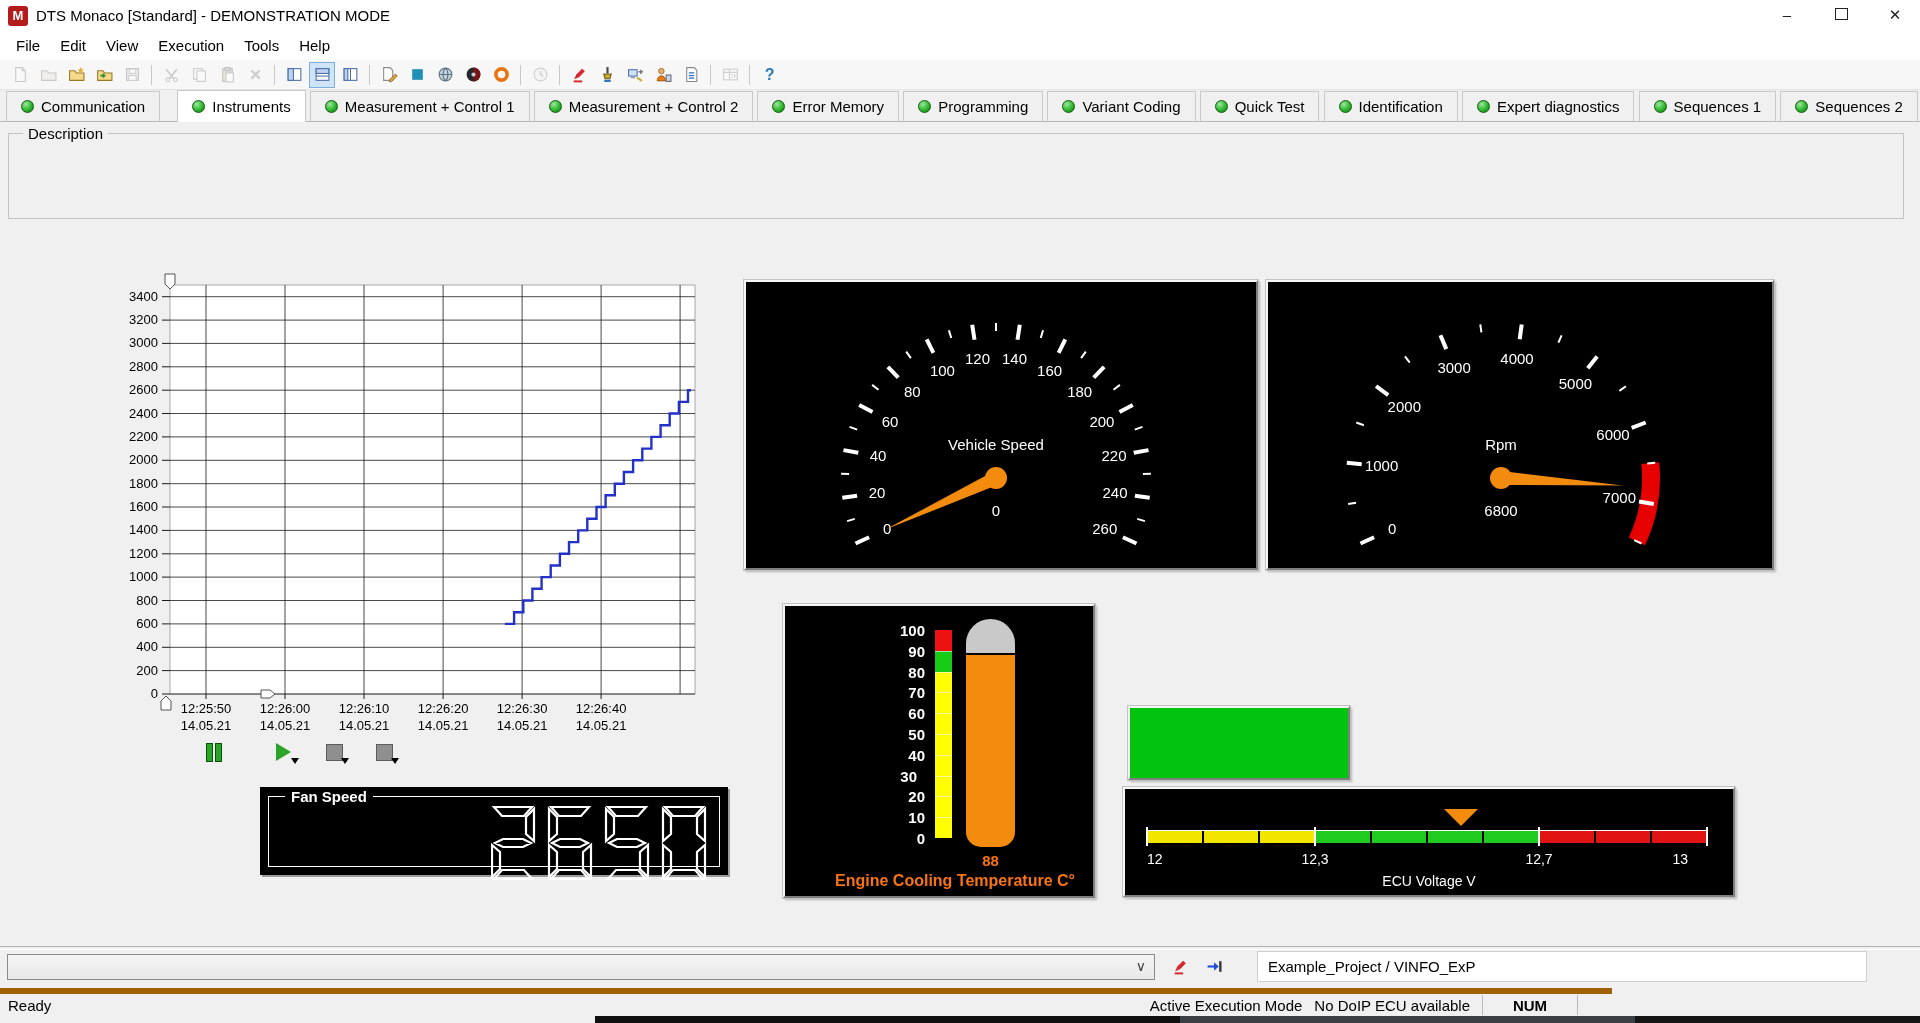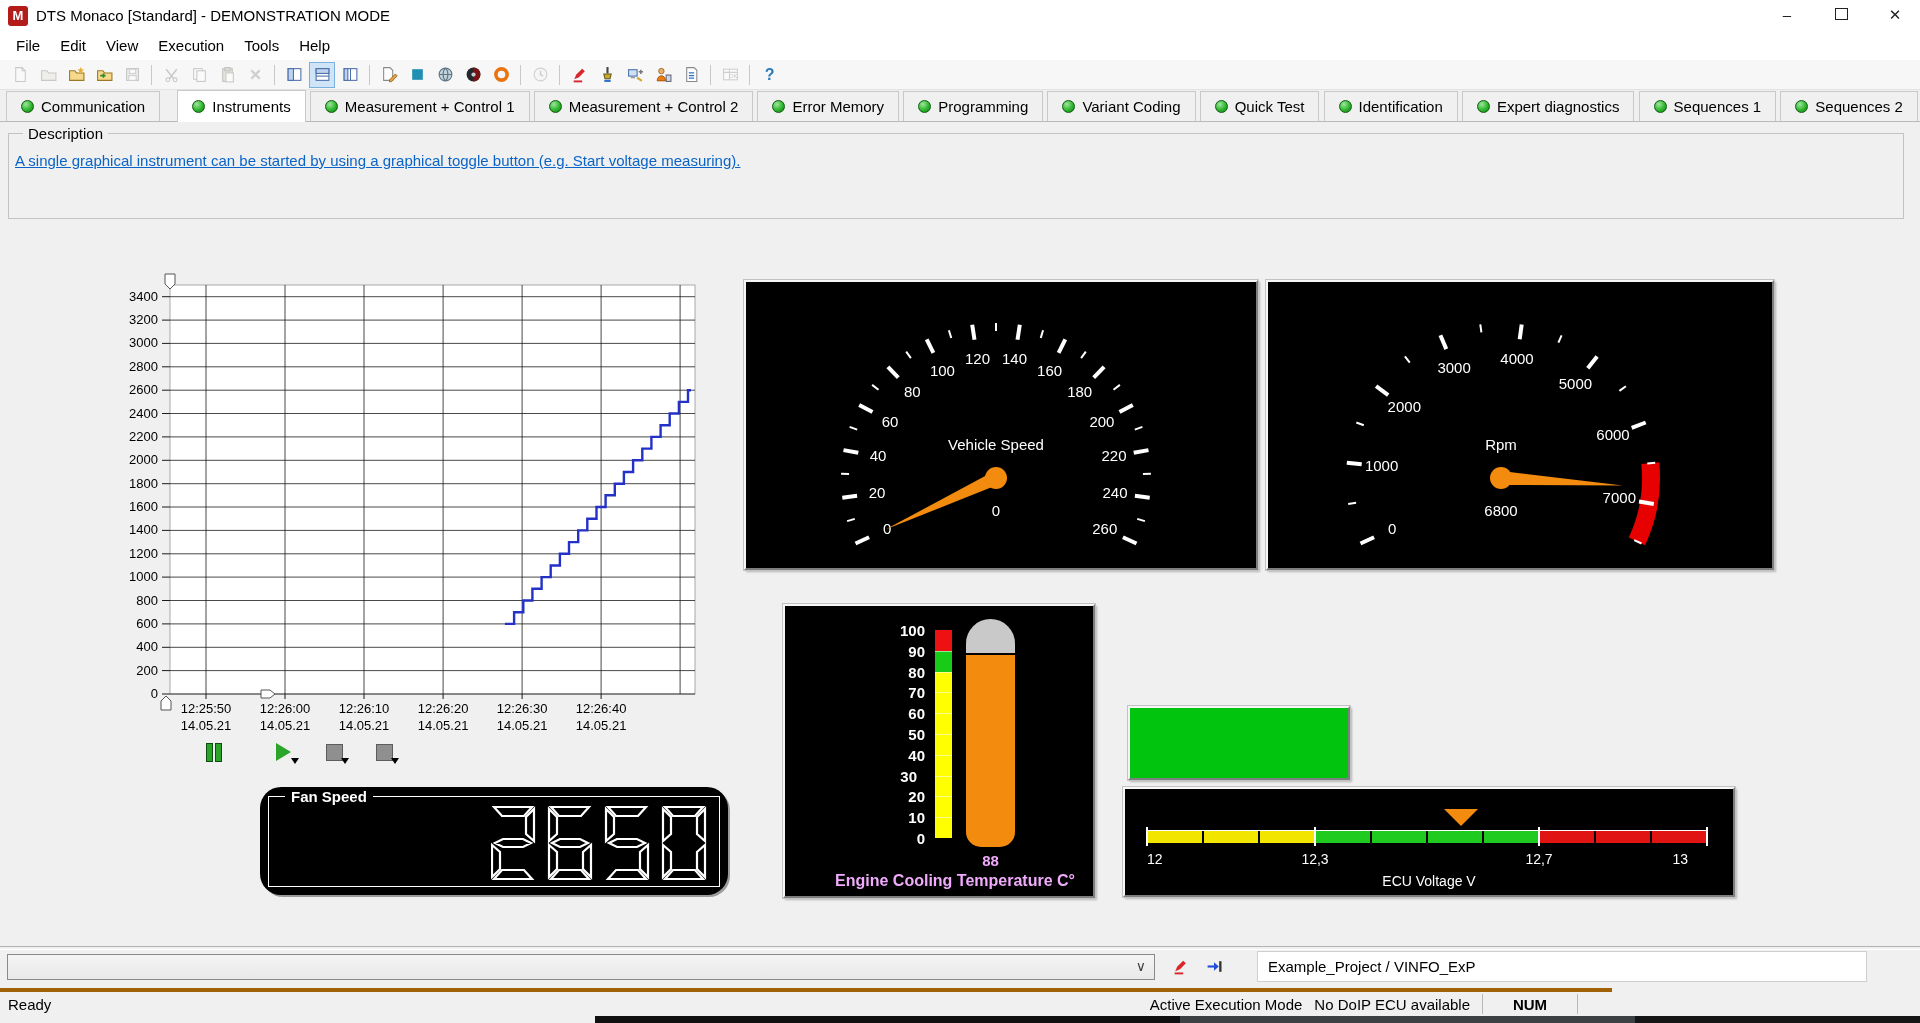--- a/index.html
+++ b/index.html
@@ -56,48 +56,48 @@
            box-shadow:0 0 0 1px #c2c2c2, 2px 2px 2px rgba(0,0,0,.25);box-sizing:border-box;}
   #gauge-speed{left:744px;top:280px;width:514px;height:290px;}
   #gauge-rpm{left:1266px;top:280px;width:508px;height:290px;}
   #thermo{left:783px;top:604px;width:312px;height:294px;}
   #voltage{left:1123px;top:787px;width:612px;height:110px;}
   #indicator{left:1128px;top:706px;width:222px;height:74px;border-top:2px solid #f6f6f6;border-left:2px solid #f6f6f6;
              border-right:2px solid #7e7e7e;border-bottom:2px solid #7e7e7e;
              box-shadow:0 0 0 1px #c2c2c2, 2px 2px 2px rgba(0,0,0,.25);box-sizing:border-box;}
 
   
-  #fan{left:260px;top:787px;width:468px;height:108px;background:#000;box-shadow:2px 2px 0 #9a9a9a;box-sizing:border-box;border-radius:21px;}
+  #fan{left:260px;top:787px;width:468px;height:88px;background:#000;box-shadow:2px 2px 0 #9a9a9a;box-sizing:border-box;}
   #fan-frame{position:absolute;left:8px;top:9px;right:8px;bottom:8px;border:1px solid #fff;}
   #fan-label{position:absolute;left:16px;top:-9px;background:#000;color:#fff;font-size:15px;font-weight:bold;padding:0 6px;}
 
   
   .th-abs{position:absolute;}
   .th-lab{position:absolute;color:#fff;font-size:15px;font-weight:bold;text-align:right;width:40px;}
-  #th-value,#th-caption{position:absolute;color:#f0abfc;font-weight:bold;text-align:center;}
+  #th-value,#th-caption{position:absolute;color:#f97316;font-weight:bold;text-align:center;}
 
   
   .v-lab{position:absolute;color:#fff;font-size:14px;}
   #v-caption{position:absolute;color:#fff;font-size:14px;width:100%;text-align:center;}
   .v-seg{position:absolute;height:12px;}
   .v-tick{position:absolute;width:2px;height:19px;background:#fff;}
   #v-line{position:absolute;height:1px;background:#fff;}
   #v-pointer{position:absolute;width:0;height:0;border-left:17px solid transparent;border-right:17px solid transparent;}
 
   
   #groove{left:0;top:946px;width:1920px;height:2px;border-top:1px solid #b3b3b3;border-bottom:1px solid #fff;}
   #combo{left:7px;top:954px;width:1148px;height:26px;background:linear-gradient(#f4f4f4,#e9e9e9);
          border:1px solid #8a8a8a;box-sizing:border-box;}
   #combo-arrow{position:absolute;right:8px;top:3px;color:#444;font-size:14px;}
   .mini-btn{top:953px;width:28px;height:27px;display:flex;align-items:center;justify-content:center;}
   #project-box{left:1257px;top:951px;width:610px;height:31px;background:#fff;border:1px solid #cfcfcf;
                box-sizing:border-box;font-size:15px;line-height:29px;padding-left:10px;}
 
   
-  #statusbar{left:0;top:988px;width:1612px;height:28px;background:#f0f0f0;border-top:4px solid #a16207;
+  #statusbar{left:0;top:988px;width:1612px;height:28px;background:#f0f0f0;border-top:6px solid #a16207;
              display:flex;align-items:center;box-sizing:border-box;font-size:15px;}
   #status-ready{padding-left:8px;flex:1;}
   .st-sep{width:1px;height:20px;background:#b9b9b9;}
   .st-cell{padding:0 12px;white-space:nowrap;}
   #st-num{width:70px;text-align:center;font-weight:bold;}
   #st-end{width:34px;}
 
   #bottom-strip{left:0;top:1016px;width:1920px;height:7px;}
   .strip-seg{position:absolute;top:0;height:7px;}
 
@@ -335,21 +335,20 @@
      <span>Sequences 1</span>
    </div>
     <div class="tab">
      <span class="tab-dot"></span>
      <span>Sequences 2</span>
    </div>
   </div>
 
 <div id="descbox" class="abs">
   <span id="desc-legend">Description</span>
-  <a class="desc-link" style="top:18px;">A single graphical instrument can be started by using a graphical toggle button (e.g. Start voltage measuring).</a>
 </div>
 
 <div id="chart-wrap" class="abs"><svg width="620" height="470" viewBox="0 0 620 470">
       <rect x="50" y="13" width="525" height="409" fill="#fff" stroke="#888" stroke-width="0.7"></rect>
       <line x1="50" y1="422.0" x2="575" y2="422.0" stroke="#1a1a1a" stroke-width="0.8"></line>
       <line x1="42" y1="422.0" x2="50" y2="422.0" stroke="#1a1a1a" stroke-width="1"></line>
       <text x="38" y="426" font-size="13" text-anchor="end" fill="#000">0</text>
       <line x1="50" y1="398.6" x2="575" y2="398.6" stroke="#1a1a1a" stroke-width="0.8"></line>
       <line x1="42" y1="398.6" x2="50" y2="398.6" stroke="#1a1a1a" stroke-width="1"></line>
       <text x="38" y="402.6" font-size="13" text-anchor="end" fill="#000">200</text>

